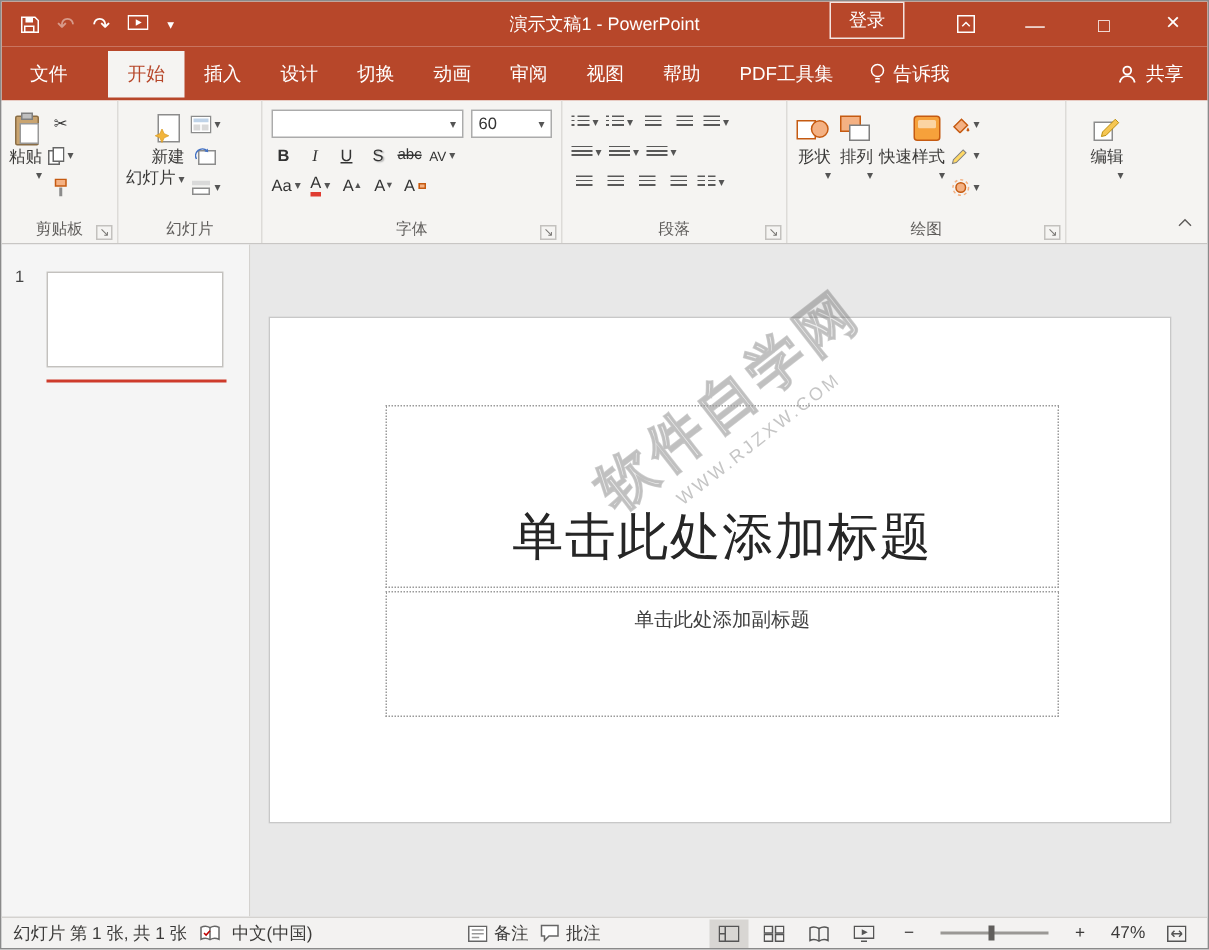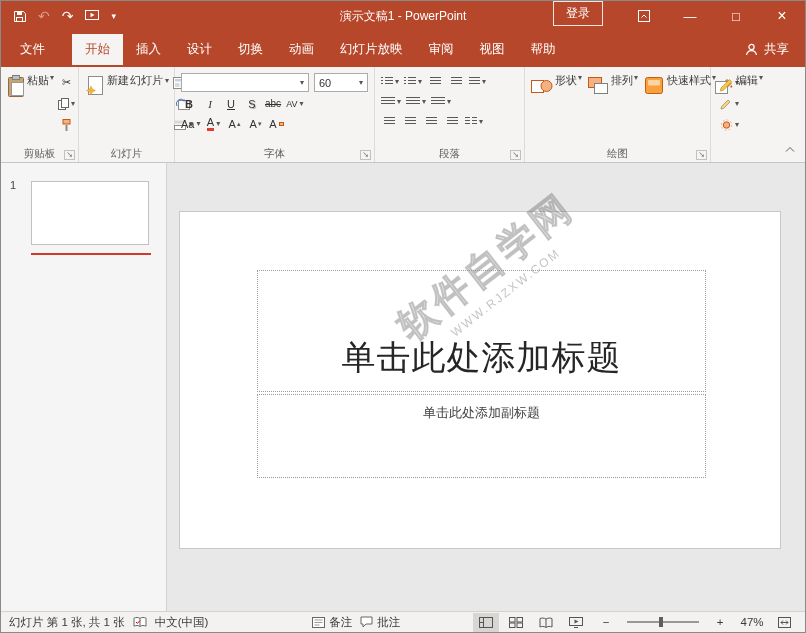--- a/index.html
+++ b/index.html
@@ -24,21 +24,21 @@
   .tab.active{background:#F5F4F2;color:#B7472A}
   .tellme{height:31px;display:flex;align-items:center;gap:5px;padding:0 10px;font-size:12.5px}
   .share{margin-left:auto;height:31px;display:flex;align-items:center;gap:6px;padding:0 16px;font-size:12.5px}
 
   
   .ribbon{position:absolute;top:66px;width:100%;height:96px;background:#F5F4F2;border-bottom:1px solid #C8C6C4;display:flex}
   .rgroup{position:relative;height:100%;border-right:1px solid #DDDBD8;display:flex;flex-direction:column;flex:none}
   .rg-body{flex:1;display:flex;gap:4px;padding:4px 5px 0}
   .rg-label{height:16px;font-size:10.5px;color:#605E5C;text-align:center;line-height:14px;position:relative}
   .launcher{position:absolute;right:3px;bottom:2px;font-size:8px;color:#7a7875;line-height:1;border:1px solid #c3c1be;padding:0 1px}
-  .bigbtn{display:flex;flex-direction:row;align-items:flex-start;padding-top:3px;font-size:11px;color:#3B3A39;gap:1px;flex:none}
+  .bigbtn{display:flex;flex-direction:column;align-items:flex-end;padding-top:3px;font-size:11px;color:#3B3A39;gap:1px;flex:none}
   .bigbtn .bb-label{line-height:13px;white-space:nowrap}
   .dd{font-size:8px;color:#555;line-height:1}
   .minicol{display:flex;flex-direction:column;justify-content:flex-start;gap:4px;padding-top:3px}
   .mini{height:17px;min-width:16px;display:flex;align-items:center;justify-content:center;gap:2px;font-size:11px;color:#333}
   .fcol{display:flex;flex-direction:column;gap:3px;flex:1;padding-top:2px}
   .frow{display:flex;align-items:center;gap:5px}
   .combo{background:#fff;border:1px solid #ABABAB;height:19px;display:flex;align-items:center;font-size:11px;color:#333;padding:0 4px;gap:3px}
   .combo .cval{flex:1;overflow:hidden;white-space:nowrap}
   .ic-lines{width:11px;height:9px;flex:none;background:repeating-linear-gradient(#595959,#595959 1px,transparent 1px,transparent 3px)}
   .ic-dots{width:2px;height:9px;flex:none;background:repeating-linear-gradient(#595959,#595959 1px,transparent 1px,transparent 3px)}
@@ -121,24 +121,31 @@
     </div>
   </div>
 
   <div class="tabrow">
     <div class="tab file">文件</div>
     <div class="tab active">开始</div>
     <div class="tab">插入</div>
     <div class="tab">设计</div>
     <div class="tab">切换</div>
     <div class="tab">动画</div>
-    <div class="tab">幻灯片放映</div>
     <div class="tab">审阅</div>
     <div class="tab">视图</div>
     <div class="tab">帮助</div>
+    <div class="tab">PDF工具集</div>
+    <div class="tellme">
+      <svg width="12" height="14">
+          <circle cx="6" cy="5" r="4" fill="none" stroke="#fff"></circle>
+          <path d="M4.5 10.5h3M4.5 12.5h3" stroke="#fff"></path>
+        </svg>
+      <span>告诉我</span>
+    </div>
     <div class="share">
       <svg width="13" height="13">
           <circle cx="6.5" cy="4" r="2.6" fill="none" stroke="#fff" stroke-width="1.2"></circle>
           <path d="M1.5 12c.6-3 3-4.3 5-4.3s4.4 1.3 5 4.3" fill="none" stroke="#fff" stroke-width="1.2"></path>
         </svg>
       <span>共享</span>
     </div>
   </div>
 
   <div class="ribbon">

